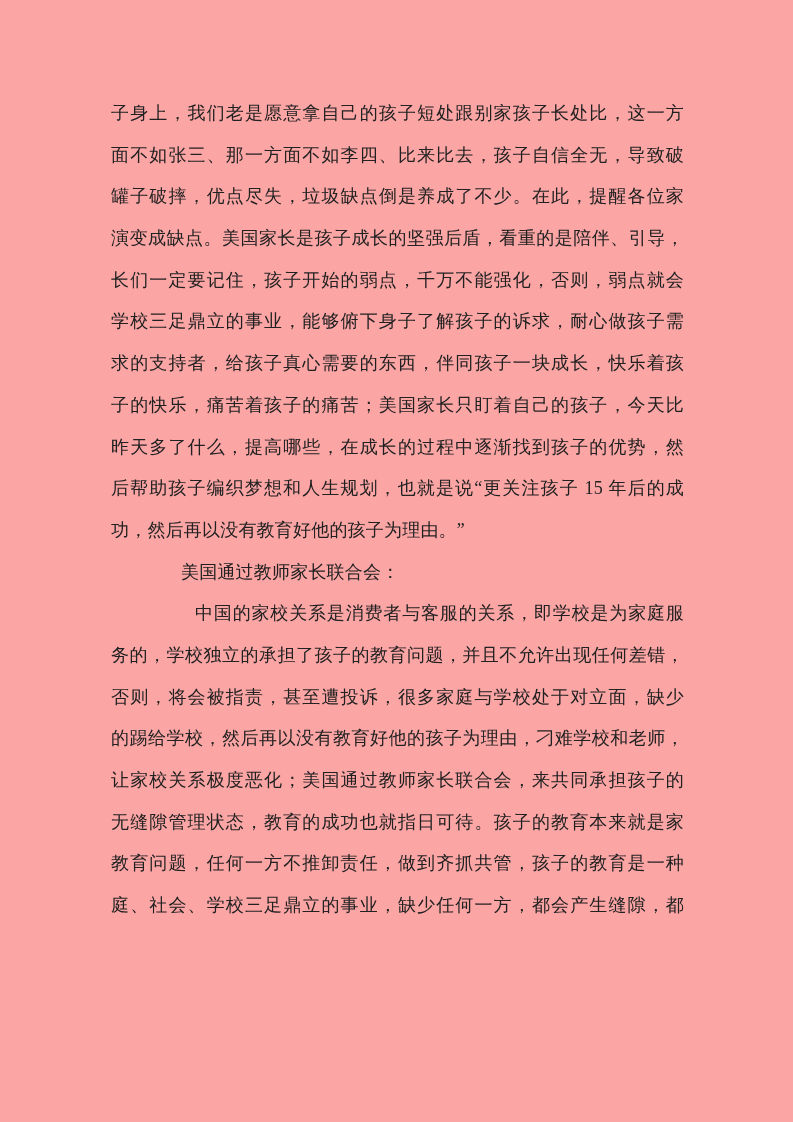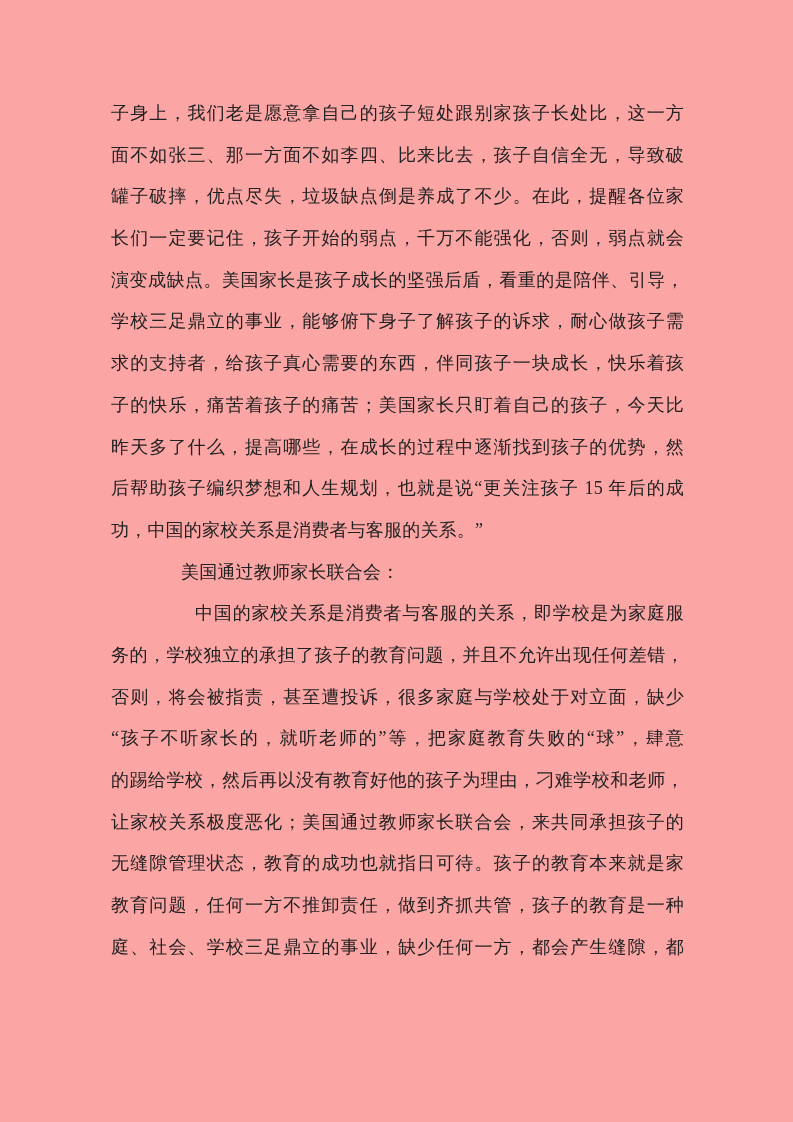--- a/index.html
+++ b/index.html
@@ -35,32 +35,31 @@
   }
 </style>
 </head>
 <body>
 
 <div class="page" style="background: #fca5a5;">
   <div class="text-block" id="text-block">
       <div class="text-line just" style="color: rgb(33, 33, 33);">子身上，我们老是愿意拿自己的孩子短处跟别家孩子长处比，这一方</div>
       <div class="text-line just" style="color: rgb(33, 33, 33);">面不如张三、那一方面不如李四、比来比去，孩子自信全无，导致破</div>
       <div class="text-line just" style="color: rgb(33, 33, 33);">罐子破摔，优点尽失，垃圾缺点倒是养成了不少。在此，提醒各位家</div>
+      <div class="text-line just" style="color: rgb(33, 33, 33);">演变成缺点。美国家长是孩子成长的坚强后盾，看重的是陪伴、引导，</div>
       <div class="text-line just" style="color: rgb(33, 33, 33);">长们一定要记住，孩子开始的弱点，千万不能强化，否则，弱点就会</div>
-      <div class="text-line just" style="color: rgb(33, 33, 33);">演变成缺点。美国家长是孩子成长的坚强后盾，看重的是陪伴、引导，</div>
       <div class="text-line just" style="color: rgb(33, 33, 33);">学校三足鼎立的事业，能够俯下身子了解孩子的诉求，耐心做孩子需</div>
       <div class="text-line just" style="color: rgb(33, 33, 33);">求的支持者，给孩子真心需要的东西，伴同孩子一块成长，快乐着孩</div>
       <div class="text-line just" style="color: rgb(33, 33, 33);">子的快乐，痛苦着孩子的痛苦；美国家长只盯着自己的孩子，今天比</div>
       <div class="text-line just" style="color: rgb(33, 33, 33);">昨天多了什么，提高哪些，在成长的过程中逐渐找到孩子的优势，然</div>
       <div class="text-line just" style="color: rgb(33, 33, 33);">后帮助孩子编织梦想和人生规划，也就是说“更关注孩子 15 年后的成</div>
-      <div class="text-line" style="color: rgb(33, 33, 33);">功，中国的家校关系是消费者与客服的关系。”</div>
+      <div class="text-line" style="color: rgb(33, 33, 33);">功，然后再以没有教育好他的孩子为理由。”</div>
       <div class="text-line" style="text-indent: 70px; color: rgb(33, 33, 33);">美国通过教师家长联合会：</div>
       <div class="text-line just" style="text-indent: 84px; color: rgb(33, 33, 33);">中国的家校关系是消费者与客服的关系，即学校是为家庭服</div>
       <div class="text-line just" style="color: rgb(33, 33, 33);">务的，学校独立的承担了孩子的教育问题，并且不允许出现任何差错，</div>
       <div class="text-line just" style="color: rgb(33, 33, 33);">否则，将会被指责，甚至遭投诉，很多家庭与学校处于对立面，缺少</div>
-      <div class="text-line just" style="color: rgb(33, 33, 33);">“孩子不听家长的，就听老师的”等，把家庭教育失败的“球”，肆意</div>
       <div class="text-line just" style="color: rgb(33, 33, 33);">的踢给学校，然后再以没有教育好他的孩子为理由，刁难学校和老师，</div>
       <div class="text-line just" style="color: rgb(33, 33, 33);">让家校关系极度恶化；美国通过教师家长联合会，来共同承担孩子的</div>
       <div class="text-line just" style="color: rgb(33, 33, 33);">无缝隙管理状态，教育的成功也就指日可待。孩子的教育本来就是家</div>
       <div class="text-line just" style="color: rgb(33, 33, 33);">教育问题，任何一方不推卸责任，做到齐抓共管，孩子的教育是一种</div>
       <div class="text-line just" style="color: rgb(33, 33, 33);">庭、社会、学校三足鼎立的事业，缺少任何一方，都会产生缝隙，都</div>
     </div>
 </div>
 
 </body></html>

